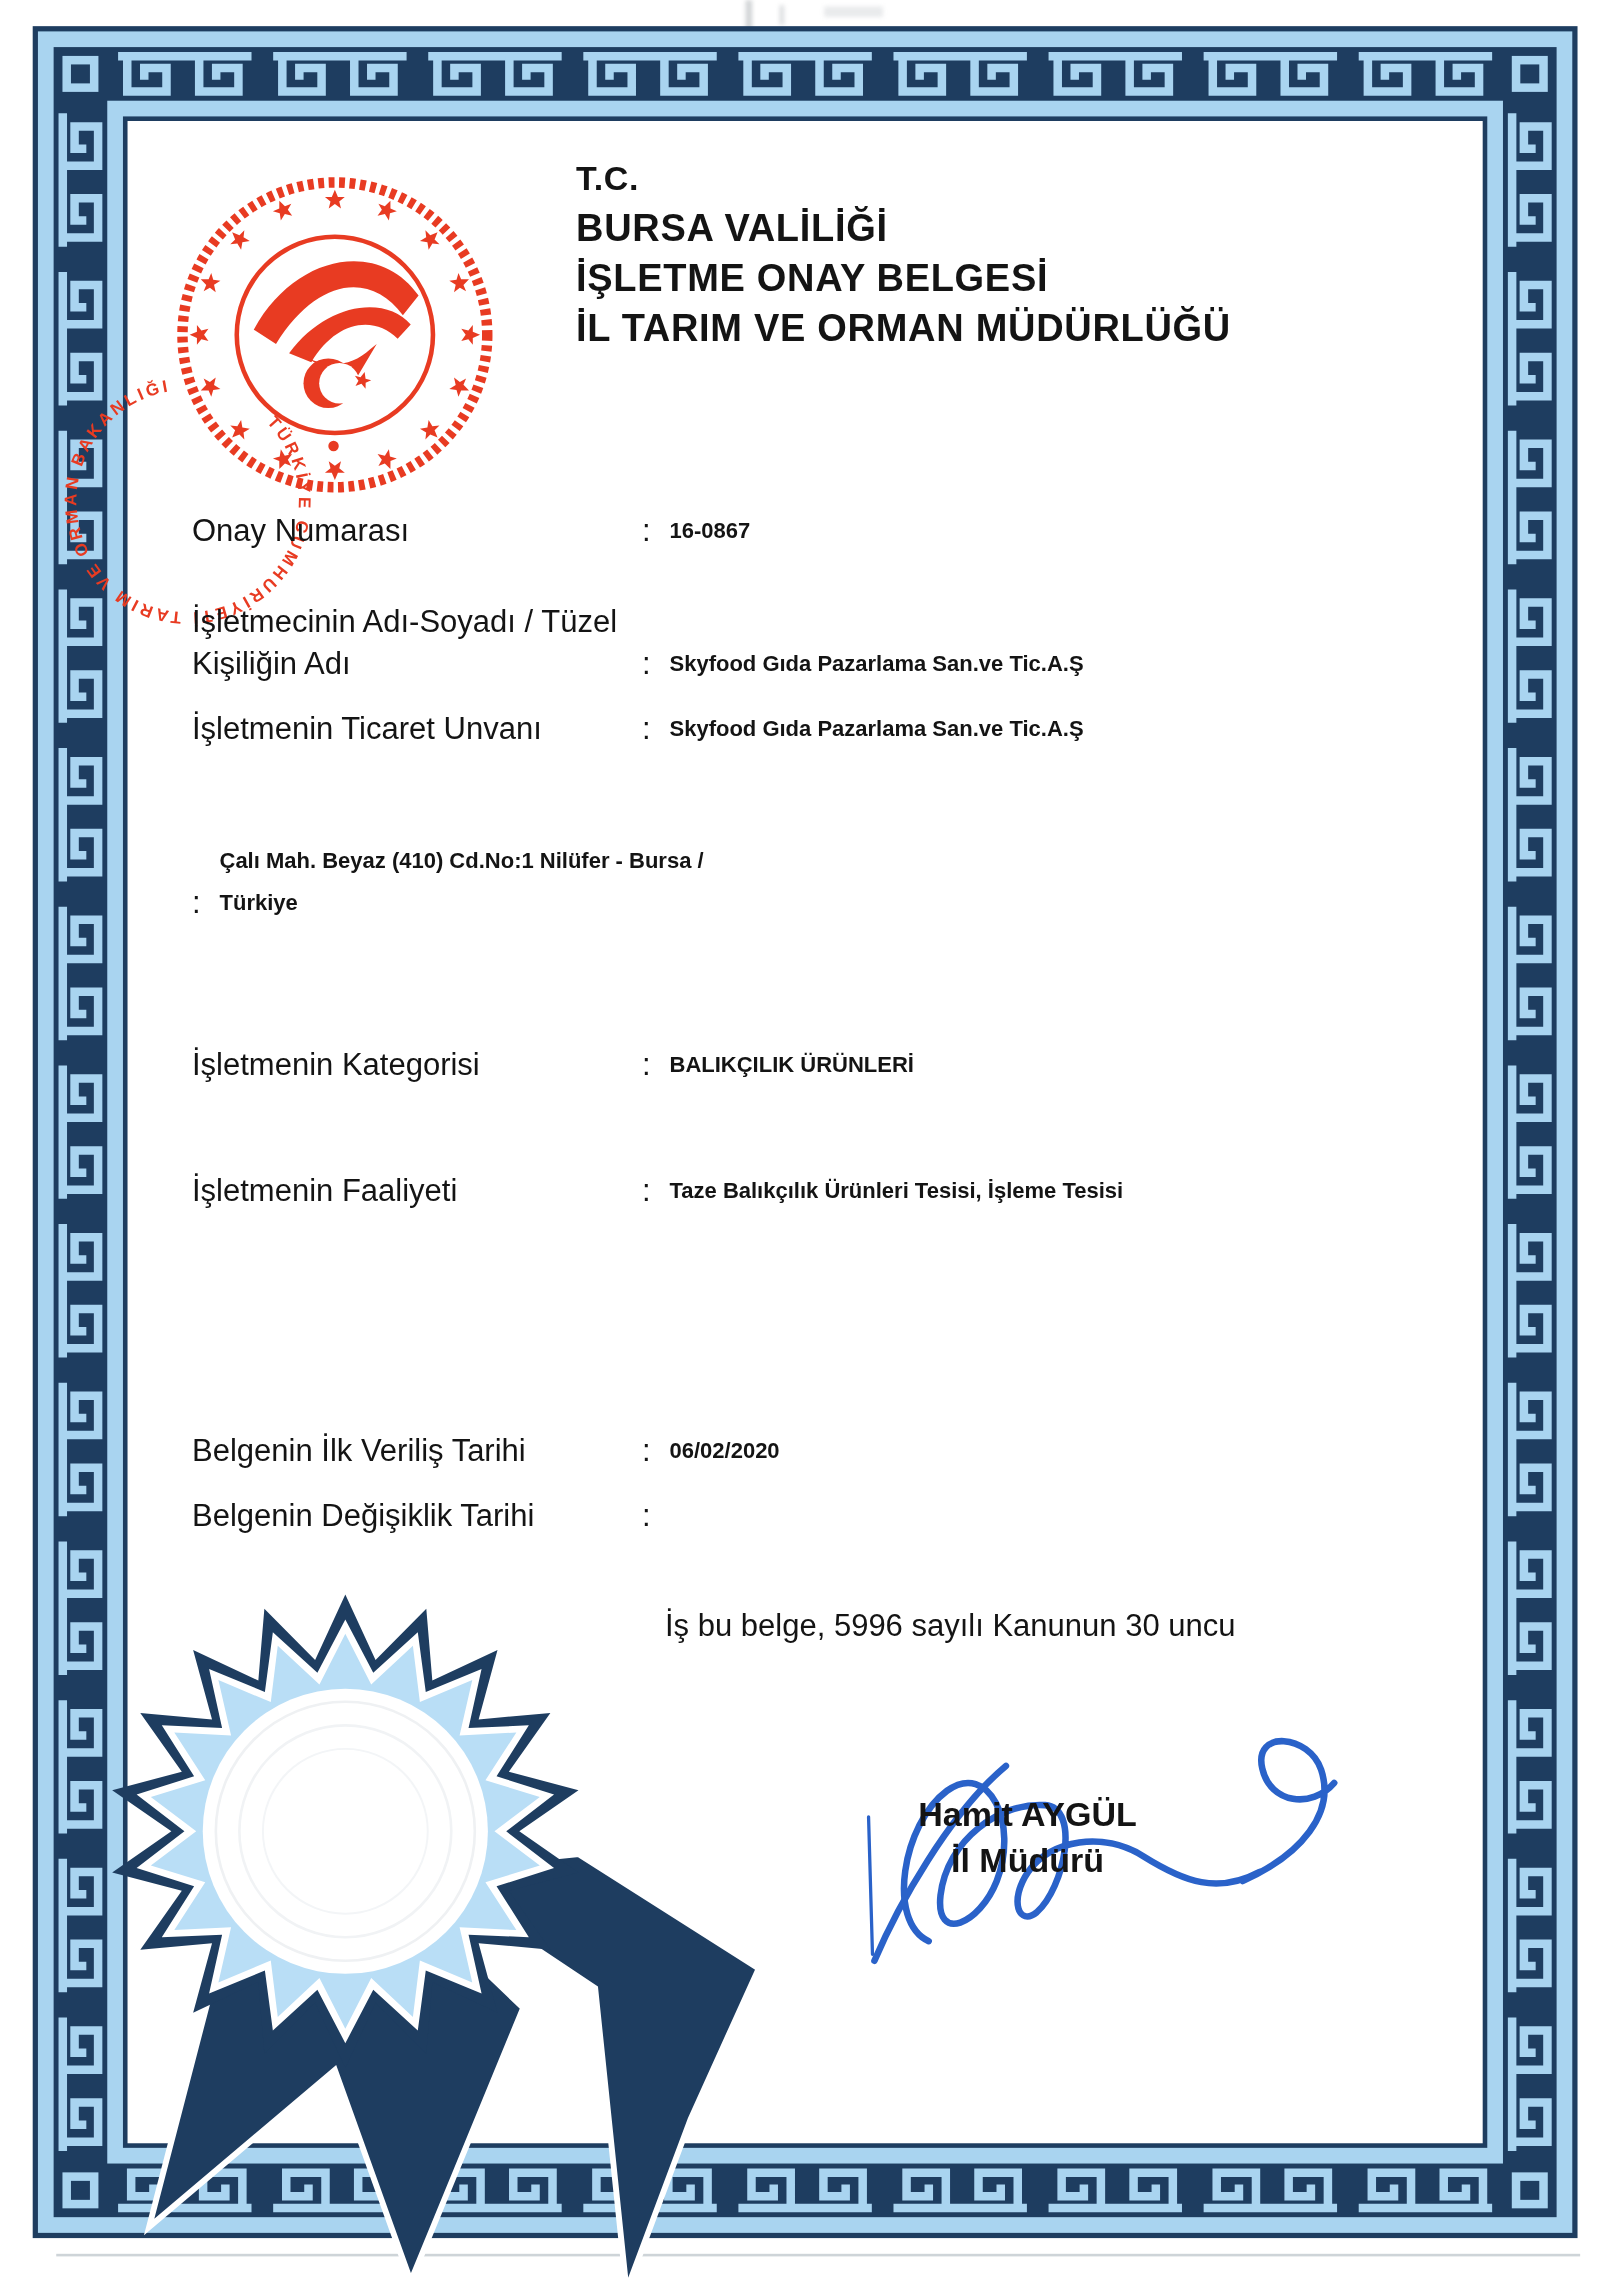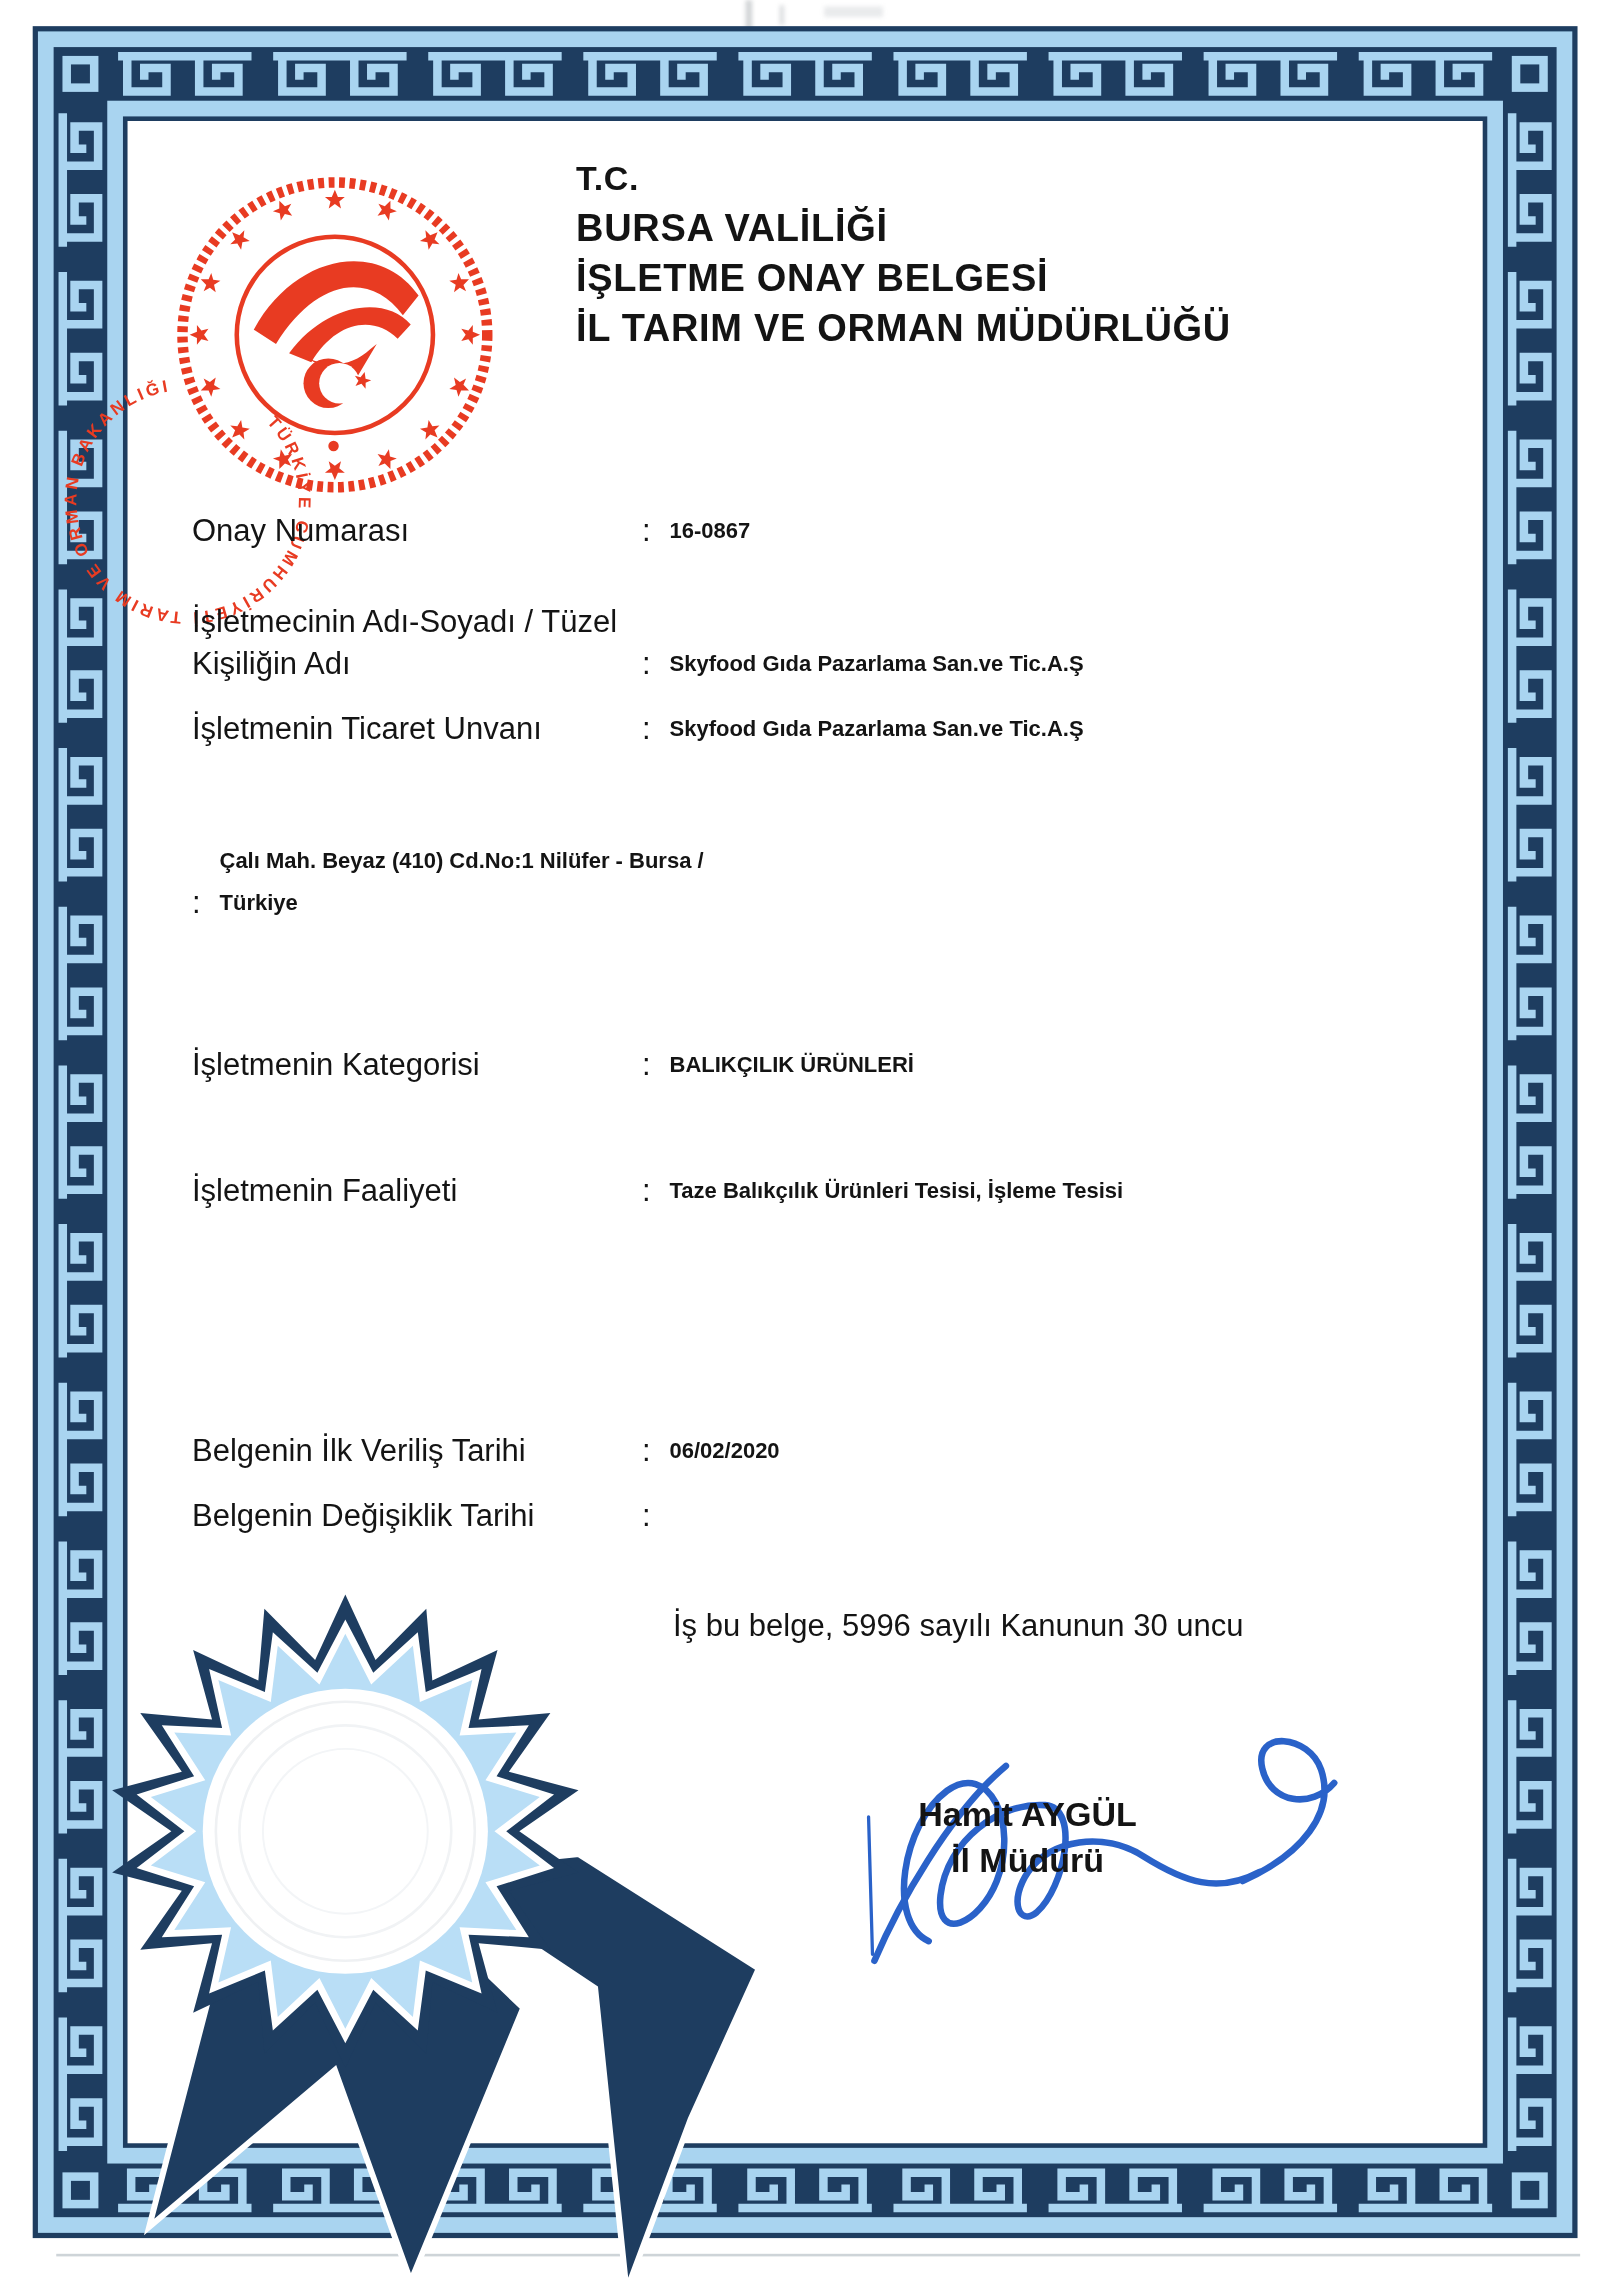--- a/index.html
+++ b/index.html
@@ -20,21 +20,21 @@
     text-align:left;font-weight:bold;line-height:50px;font-size:38px;
     letter-spacing:0.7px;
   }
   .hdr .tc{font-size:34px;}
   .frow{position:absolute;left:192px;width:1295px;display:flex;align-items:flex-end;}
   .frow .lbl{width:450px;font-size:31px;line-height:42px;}
   .frow .cln{width:27.5px;font-size:31px;line-height:42px;text-align:left;}
   .frow .val{flex:1;font-size:22px;line-height:42px;font-weight:bold;white-space:nowrap;}
   .legal{
     position:absolute;left:665px;top:1603px;width:654px;
-    font-size:31px;line-height:46px;margin-left:8px;
+    font-size:31px;line-height:46px;
   }
   .sig{
     position:absolute;left:818px;top:1791px;width:419px;
     text-align:center;font-weight:bold;font-size:34px;line-height:46px;
   }
   .smudge{filter:blur(3px);}
 </style>
 </head>
 <body>
 

